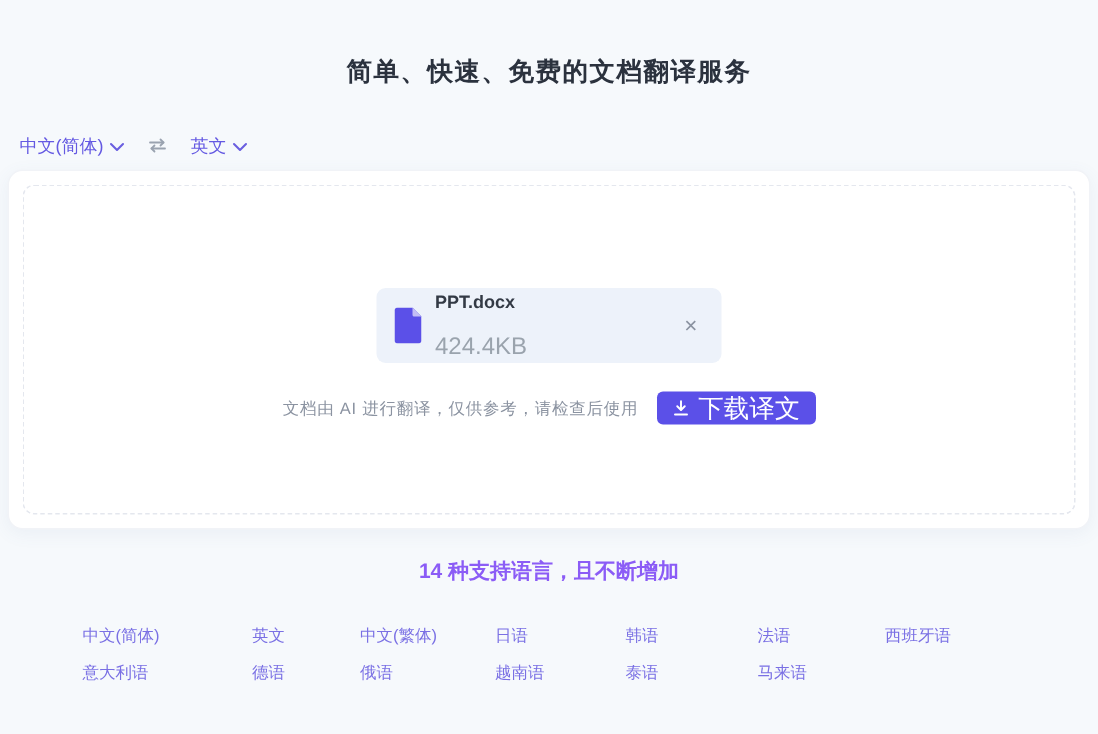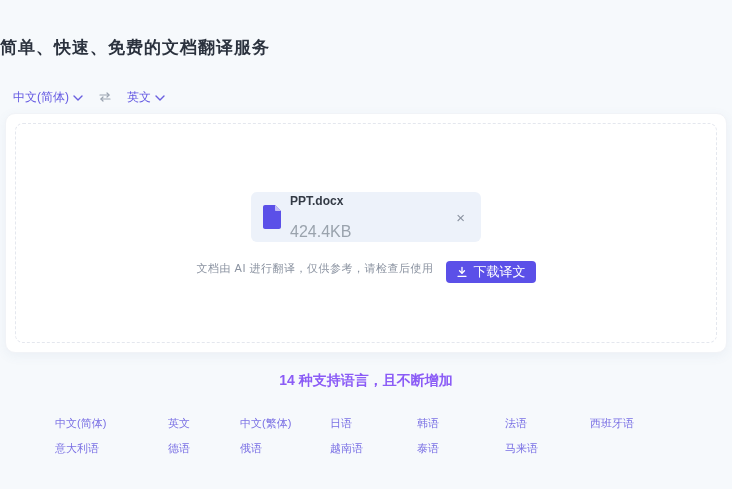--- a/index.html
+++ b/index.html
@@ -6,20 +6,21 @@
   html, body { width: 732px; height: 489px; }
   body {
     font-family: "Liberation Sans", "DejaVu Sans", sans-serif;
     background: #f6f9fc;
     overflow: hidden;
     color: #2b323e;
   }
   .page { width: 732px; height: 489px; position: relative; }
 
   .page-title {
+    text-align: center;
     font-size: 17px;
     font-weight: 700;
     letter-spacing: 1px;
     padding-top: 36px;
     color: #2b323e;
   }
 
   
   .lang-bar {
     display: flex;
@@ -75,34 +76,35 @@
     font-size: 15px;
     color: #8b93a1;
     cursor: pointer;
     line-height: 1;
     padding: 2px;
   }
 
   .action-row {
     margin-top: 19px;
     display: flex;
+    align-items: center;
     gap: 12px;
   }
   .disclaimer { font-size: 11px; color: #8b93a1; letter-spacing: 0.5px; }
   .download-btn {
     display: flex;
     align-items: center;
     gap: 6px;
     background: #5b50e8;
     color: #ffffff;
     border: none;
     border-radius: 4px;
     height: 22px;
     padding: 0 10px;
-    font-size: 13px;
+    font-size: 17px;
     font-family: inherit;
     cursor: pointer;
   }
   .download-btn .dl-icon { line-height: 0; }
 
   
   .langs-title {
     text-align: center;
     font-size: 14px;
     font-weight: 700;

